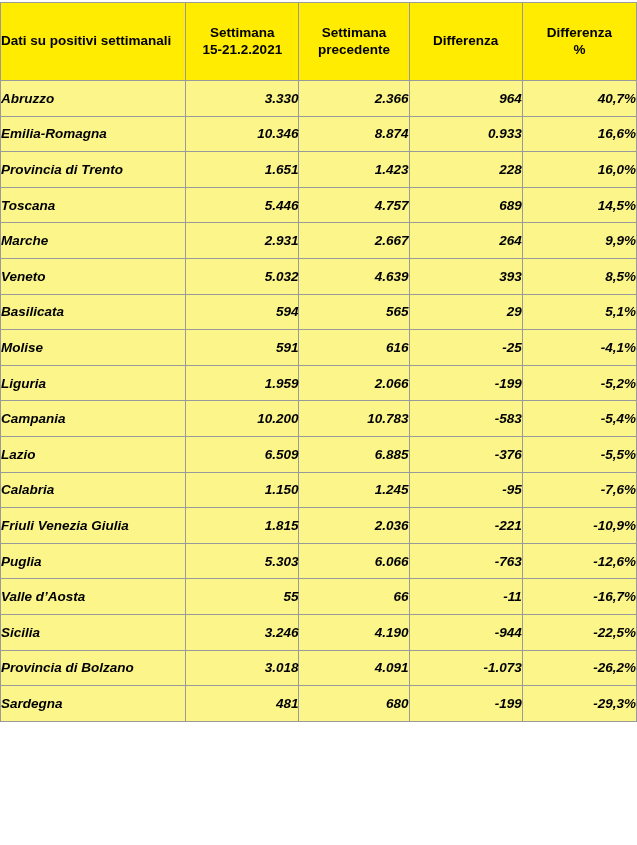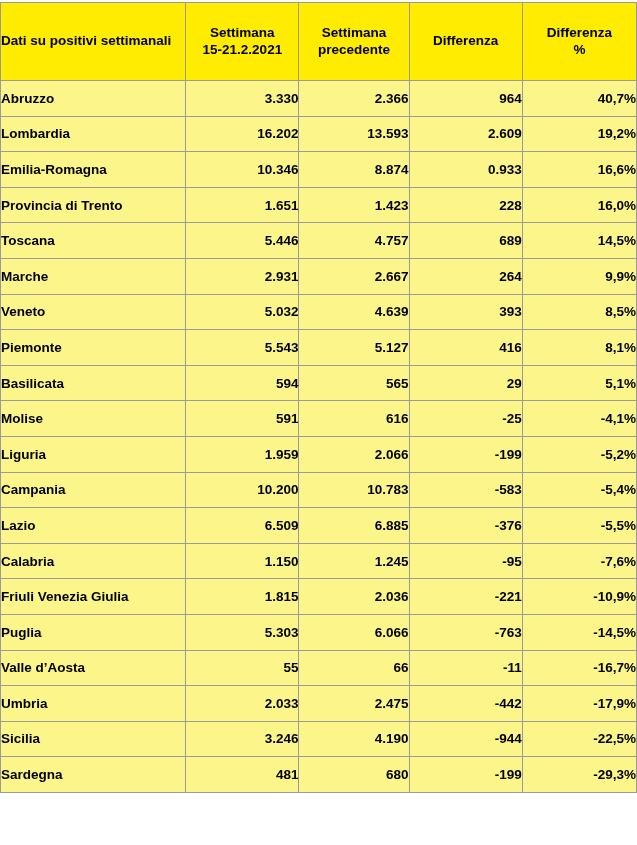--- a/index.html
+++ b/index.html
@@ -43,21 +43,21 @@
   th.h-label {
     text-align: left;
     vertical-align: top;
     padding-top: 9px;
   }
   th.h-num {
     text-align: center;
     vertical-align: middle;
   }
   
-  tbody tr { height: 35.6px; }
+  tbody tr { height: 35.6px; font-style: italic; }
   tbody td {
     font-size: 13.5px;
     font-weight: bold;
     color: #000;
     padding: 2px 9px;
     box-sizing: border-box;
     background: #fbf58a;
   }
   tbody td.region {
     text-align: left;
@@ -106,27 +106,20 @@
     </thead>
     <tbody id="table-body">
         <tr>
           <td class="region">Abruzzo</td>
           <td class="num">3.330</td>
           <td class="num">2.366</td>
           <td class="num">964</td>
           <td class="num">40,7%</td>
         </tr>
         <tr>
-          <td class="region">Lombardia</td>
-          <td class="num">16.202</td>
-          <td class="num">13.593</td>
-          <td class="num">2.609</td>
-          <td class="num">19,2%</td>
-        </tr>
-        <tr>
           <td class="region">Emilia-Romagna</td>
           <td class="num">10.346</td>
           <td class="num">8.874</td>
           <td class="num">0.933</td>
           <td class="num">16,6%</td>
         </tr>
         <tr>
           <td class="region">Provincia di Trento</td>
           <td class="num">1.651</td>
           <td class="num">1.423</td>
@@ -148,27 +141,20 @@
           <td class="num">9,9%</td>
         </tr>
         <tr>
           <td class="region">Veneto</td>
           <td class="num">5.032</td>
           <td class="num">4.639</td>
           <td class="num">393</td>
           <td class="num">8,5%</td>
         </tr>
         <tr>
-          <td class="region">Piemonte</td>
-          <td class="num">5.543</td>
-          <td class="num">5.127</td>
-          <td class="num">416</td>
-          <td class="num">8,1%</td>
-        </tr>
-        <tr>
           <td class="region">Basilicata</td>
           <td class="num">594</td>
           <td class="num">565</td>
           <td class="num">29</td>
           <td class="num">5,1%</td>
         </tr>
         <tr>
           <td class="region">Molise</td>
           <td class="num">591</td>
           <td class="num">616</td>
@@ -208,44 +194,44 @@
           <td class="num">1.815</td>
           <td class="num">2.036</td>
           <td class="num">-221</td>
           <td class="num">-10,9%</td>
         </tr>
         <tr>
           <td class="region">Puglia</td>
           <td class="num">5.303</td>
           <td class="num">6.066</td>
           <td class="num">-763</td>
-          <td class="num">-14,5%</td>
+          <td class="num">-12,6%</td>
         </tr>
         <tr>
           <td class="region">Valle d’Aosta</td>
           <td class="num">55</td>
           <td class="num">66</td>
           <td class="num">-11</td>
           <td class="num">-16,7%</td>
         </tr>
         <tr>
-          <td class="region">Umbria</td>
-          <td class="num">2.033</td>
-          <td class="num">2.475</td>
-          <td class="num">-442</td>
-          <td class="num">-17,9%</td>
-        </tr>
-        <tr>
           <td class="region">Sicilia</td>
           <td class="num">3.246</td>
           <td class="num">4.190</td>
           <td class="num">-944</td>
           <td class="num">-22,5%</td>
         </tr>
         <tr>
+          <td class="region">Provincia di Bolzano</td>
+          <td class="num">3.018</td>
+          <td class="num">4.091</td>
+          <td class="num">-1.073</td>
+          <td class="num">-26,2%</td>
+        </tr>
+        <tr>
           <td class="region">Sardegna</td>
           <td class="num">481</td>
           <td class="num">680</td>
           <td class="num">-199</td>
           <td class="num">-29,3%</td>
         </tr>
       </tbody>
   </table>
 </div>
 

